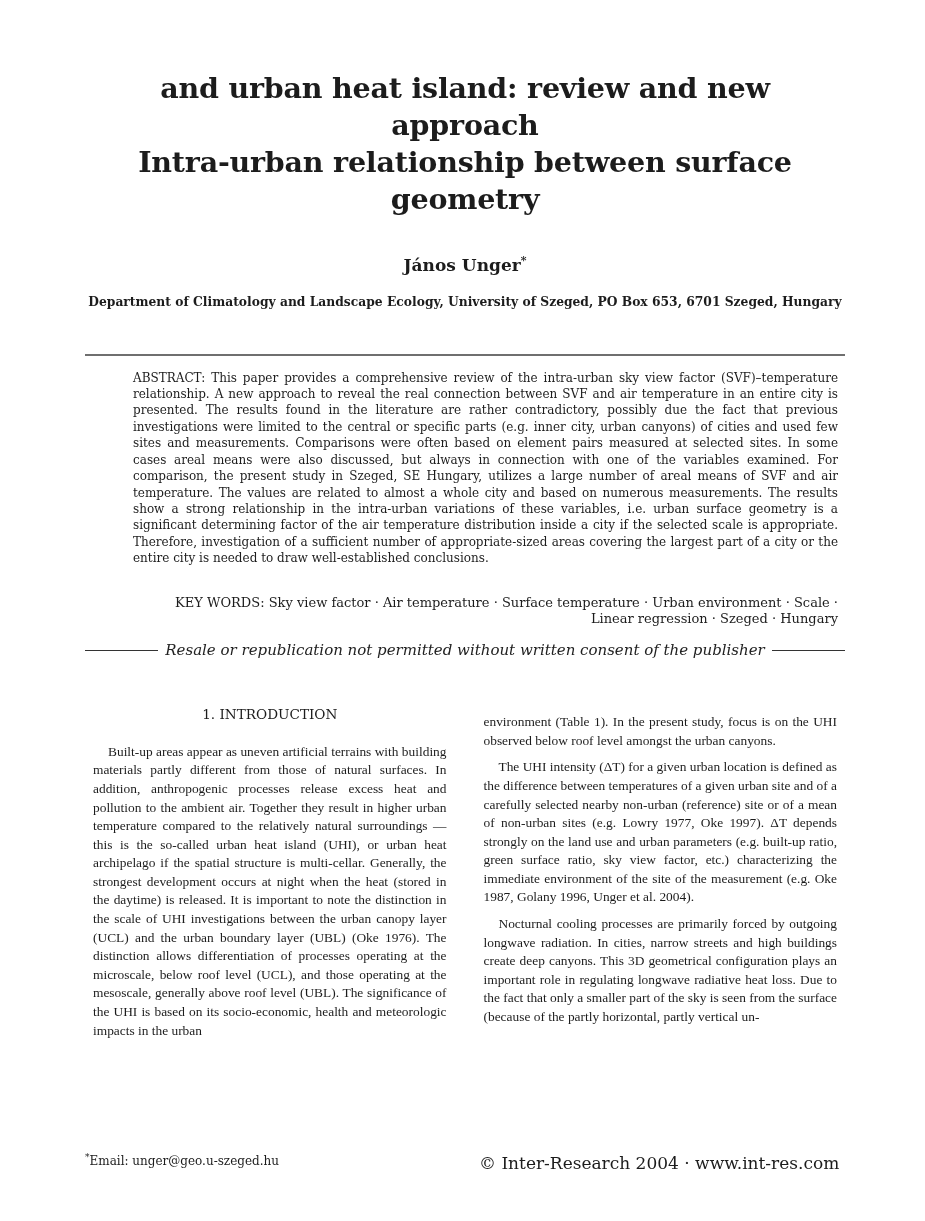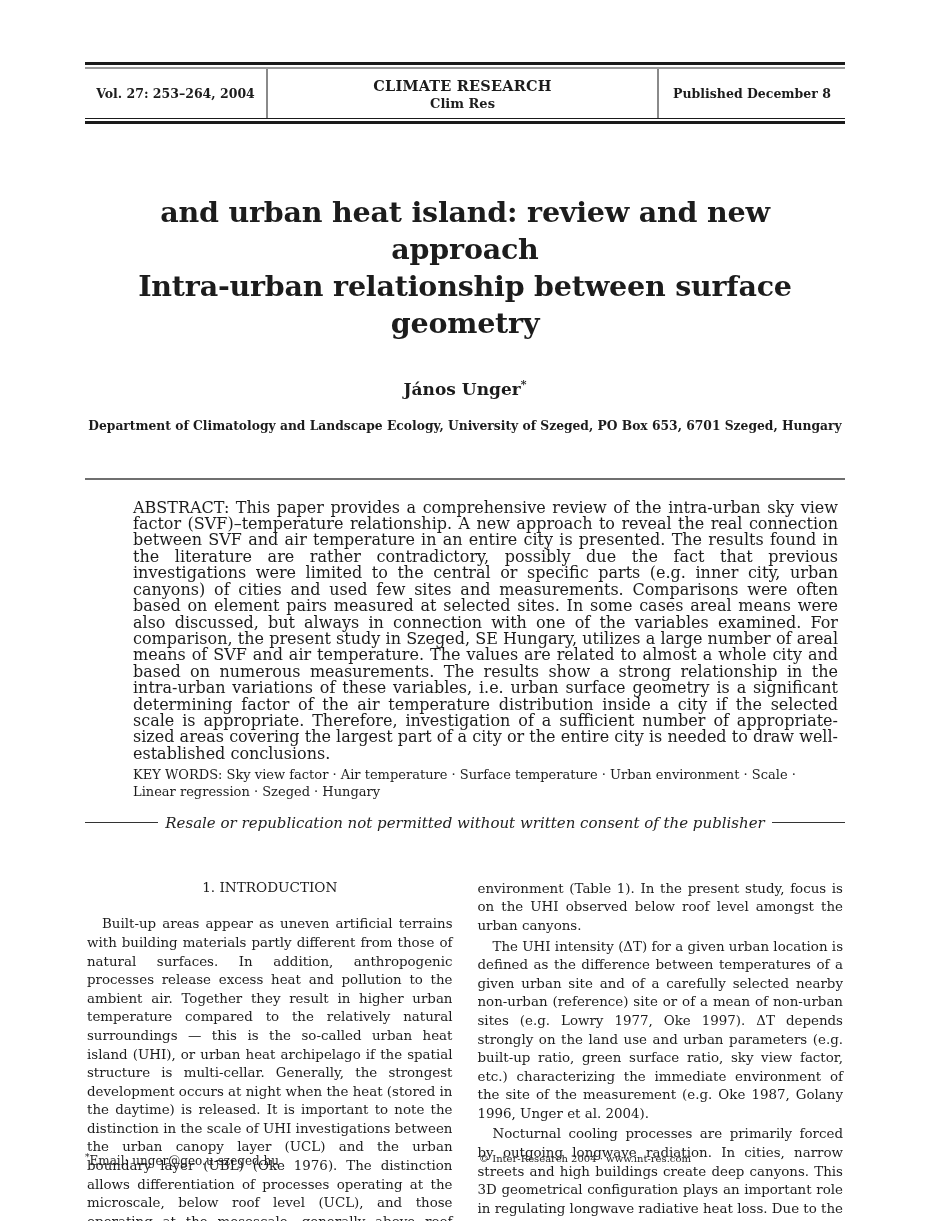--- a/index.html
+++ b/index.html
@@ -25,58 +25,44 @@
   .journal-abbrev{font-weight:bold;font-size:13px;margin-top:2px;}
 
   
   .title{margin-top:70px;text-align:center;font-weight:bold;font-size:28.5px;line-height:37px;letter-spacing:-0.2px;}
   .author{margin-top:36px;text-align:center;font-weight:bold;font-size:17px;}
   .author sup{font-size:11px;}
   .affiliation{margin-top:19px;text-align:center;font-weight:bold;font-size:12.3px;}
 
   
   .abstract-rule{margin-top:45px;height:2px;background:#6f6f6f;}
-  .abstract{margin-top:20px;margin-left:48px;width:705px;text-align:justify;font-size:16px;line-height:16.4px;}
-  .keywords{margin-top:5px;margin-left:48px;width:705px;text-align:left;font-size:13px;line-height:16.8px;}
+  .abstract{margin-top:14px;margin-left:48px;width:705px;text-align:justify;font-size:12px;line-height:16.4px;}
+  .keywords{margin-top:28px;margin-left:48px;width:705px;text-align:right;font-size:13px;line-height:16.8px;}
   .resale{margin-top:13px;display:flex;align-items:center;font-style:italic;font-size:15px;color:#222;}
   .resale .line{flex:1;height:1px;background:#333;}
   .resale .txt{padding:0 7px;white-space:nowrap;}
 
   
   .columns{margin-top:46px;display:flex;gap:21px;}
   .col{flex:1;font-size:13.4px;line-height:18.6px;text-align:justify;}
   .section-heading{text-align:center;font-weight:normal;font-size:13.6px;margin-bottom:19px;}
-  .col p{margin:2px;}
+  .col p{margin:8px;font-family:Liberation Serif, serif;}
   .col p.indent{text-indent:15px;}
 
   
   .footnote{position:absolute;left:85px;top:1152px;font-size:12px;}
   .footnote sup{font-size:9px;}
-  .copyright{position:absolute;left:479px;top:1153px;font-size:10px;}
+  .copyright{position:absolute;left:479px;top:1153px;font-size:17px;}
 </style>
 </head>
 <body>
 
 <div class="page">
   <div class="content">
 
-    <div class="masthead">
-      <div class="rule-thick"></div>
-      <div class="rule-thin-gray"></div>
-      <div class="mast-row">
-        <div class="mast-cell mast-left">Vol. 27: 253–264, 2004</div>
-        <div class="mast-cell mast-center">
-          <div class="journal-name">CLIMATE RESEARCH</div>
-          <div class="journal-abbrev">Clim Res</div>
-        </div>
-        <div class="mast-cell mast-right">Published December 8</div>
-      </div>
-      <div class="rule-thin-black"></div>
-      <div class="rule-thick-b"></div>
-    </div>
 
     <div class="title">
       <div>and urban heat island: review and new approach</div>
       <div>Intra-urban relationship between surface geometry</div>
     </div>
     <div class="author"><span>János Unger</span><sup>*</sup></div>
     <div class="affiliation">Department of Climatology and Landscape Ecology, University of Szeged, PO Box 653, 6701 Szeged, Hungary</div>
 
     <div class="abstract-rule"></div>
     <div class="abstract">ABSTRACT: This paper provides a comprehensive review of the intra-urban sky view factor (SVF)–temperature relationship. A new approach to reveal the real connection between SVF and air temperature in an entire city is presented. The results found in the literature are rather contradictory, possibly due the fact that previous investigations were limited to the central or specific parts (e.g. inner city, urban canyons) of cities and used few sites and measurements. Comparisons were often based on element pairs measured at selected sites. In some cases areal means were also discussed, but always in connection with one of the variables examined. For comparison, the present study in Szeged, SE Hungary, utilizes a large number of areal means of SVF and air temperature. The values are related to almost a whole city and based on numerous measurements. The results show a strong relationship in the intra-urban variations of these variables, i.e. urban surface geometry is a significant determining factor of the air temperature distribution inside a city if the selected scale is appropriate. Therefore, investigation of a sufficient number of appropriate-sized areas covering the largest part of a city or the entire city is needed to draw well-established conclusions.</div>

